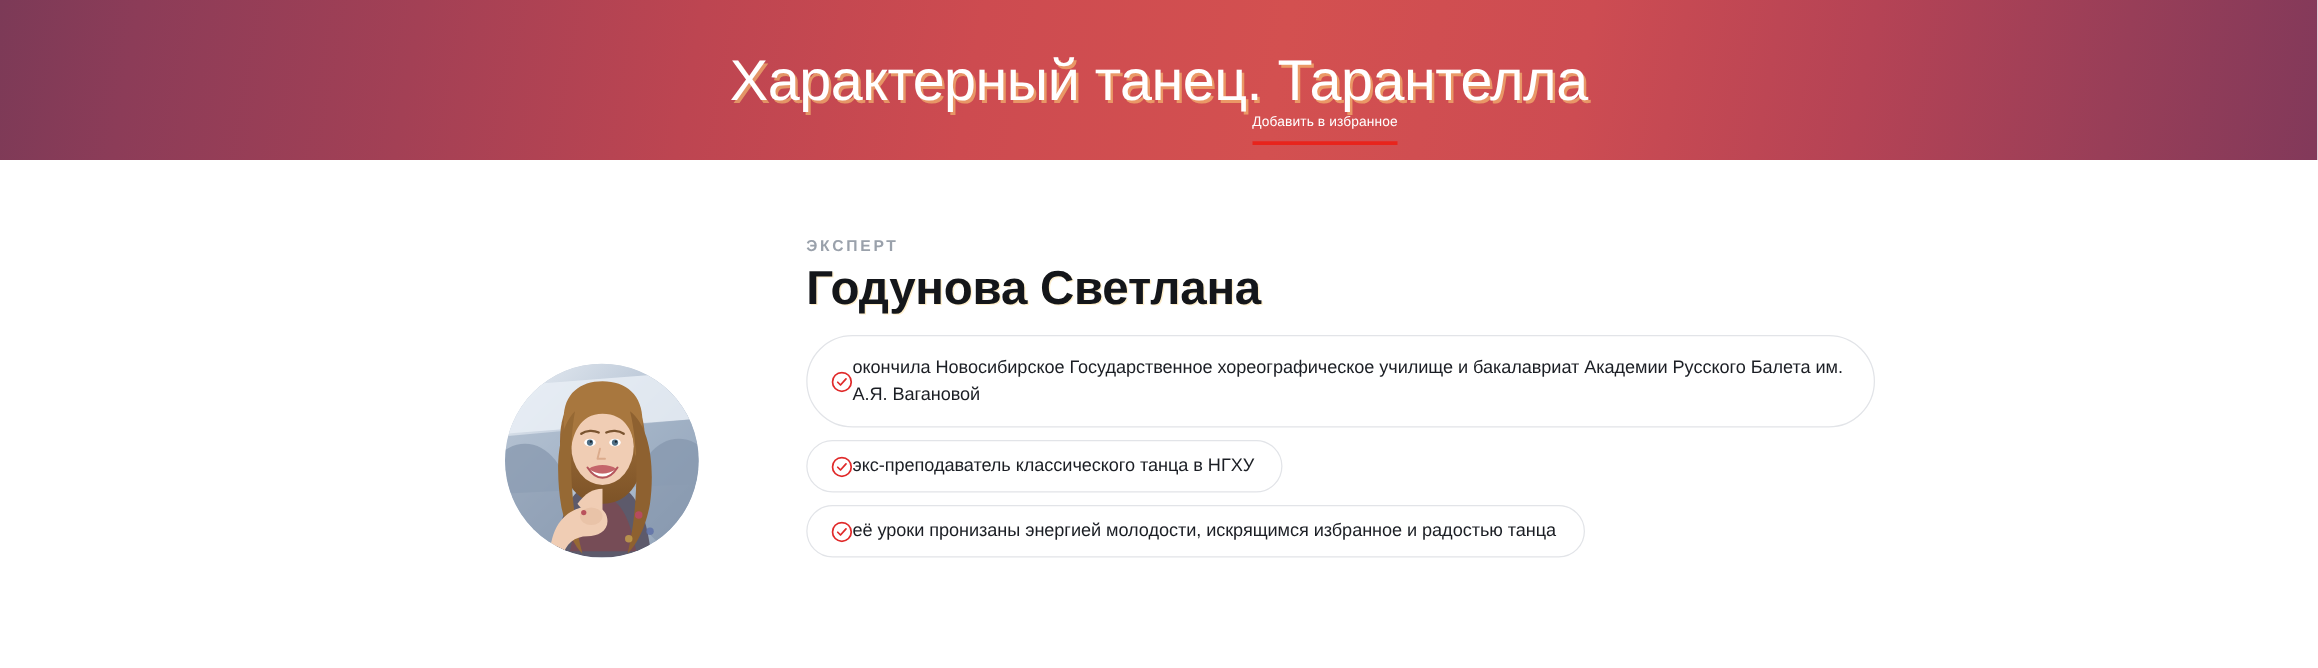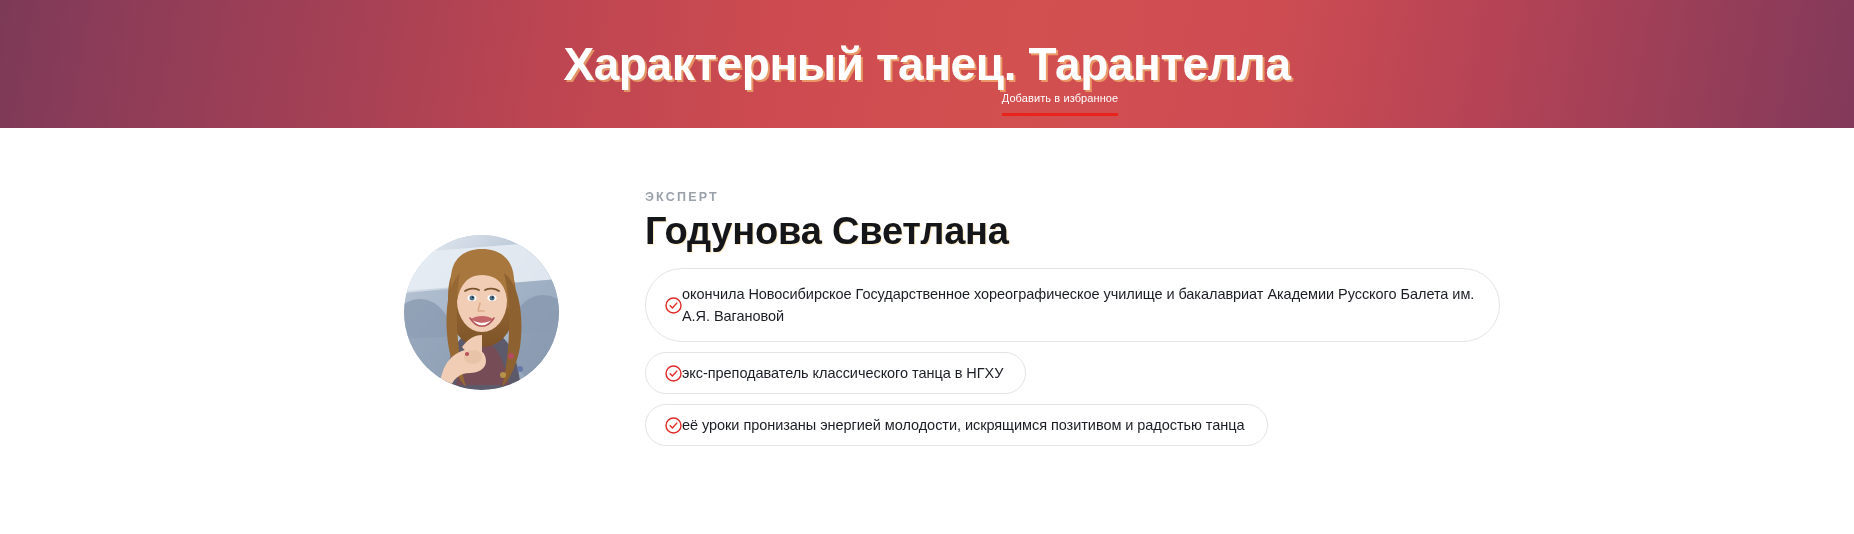--- a/index.html
+++ b/index.html
@@ -42,21 +42,21 @@
   }
   .hero-title {
     position: absolute;
     left: 0;
     right: 0;
     top: 2px;
     text-align: center;
     color: #ffffff;
     font-size: 46px;
     line-height: 62px;
-    font-weight: 700;
+    font-weight: 400;
     letter-spacing: -0.4px;
     white-space: nowrap;
     text-shadow: 2px 2px 0 rgba(255, 214, 120, 0.55);
   }
   .fav-wrap {
     position: absolute;
     top: 88px;
     left: 0;
     right: 0;
     text-align: center;
@@ -75,21 +75,21 @@
     position: relative;
     left: 133px;
   }
 
   
   .expert-section {
     position: relative;
     padding-top: 50px;
     padding-left: 404px;
     display: flex;
-    align-items: center;
+    align-items: flex-end;
   }
 
   .avatar {
     flex: 0 0 auto;
     width: 155px;
     height: 155px;
     border-radius: 50%;
     overflow: hidden;
     position: relative;
     background: #c9d2dd;
@@ -253,18 +253,18 @@
         <span class="chip-text">экс-преподаватель классического танца в НГХУ</span>
       </li>
 
       <li class="chip">
         <span class="chip-icon">
           <svg width="17" height="17" viewBox="0 0 17 17" xmlns="http://www.w3.org/2000/svg">
             <circle cx="8.5" cy="8.5" r="7.5" fill="none" stroke="#e02a2a" stroke-width="1.4"></circle>
             <path d="M5.2 8.8 L7.4 11 L11.8 6.1" fill="none" stroke="#e02a2a" stroke-width="1.4" stroke-linecap="round" stroke-linejoin="round"></path>
           </svg>
         </span>
-        <span class="chip-text">её уроки пронизаны энергией молодости, искрящимся позитивом и радостью танца</span>
+        <span class="chip-text">её уроки пронизаны энергией молодости, искрящимся избранное и радостью танца</span>
       </li>
 
     </ul>
   </div>
 </main>
 
 </body></html>

